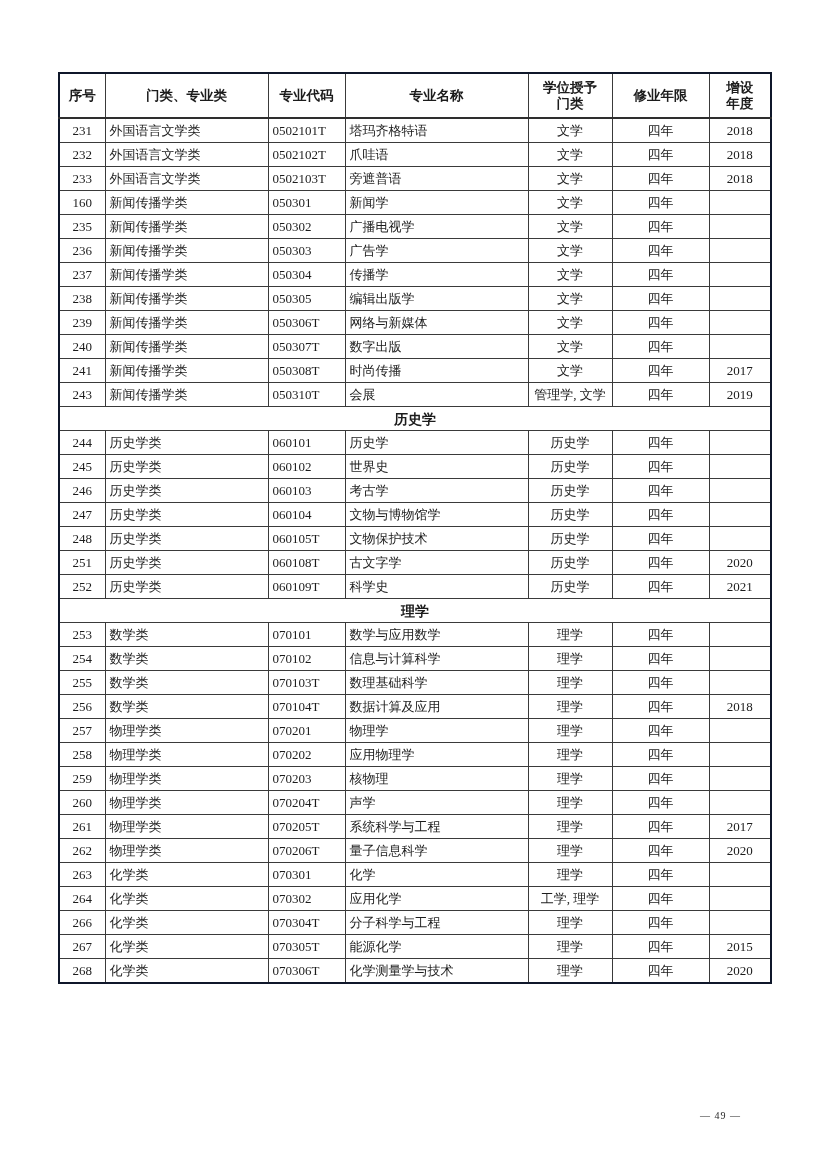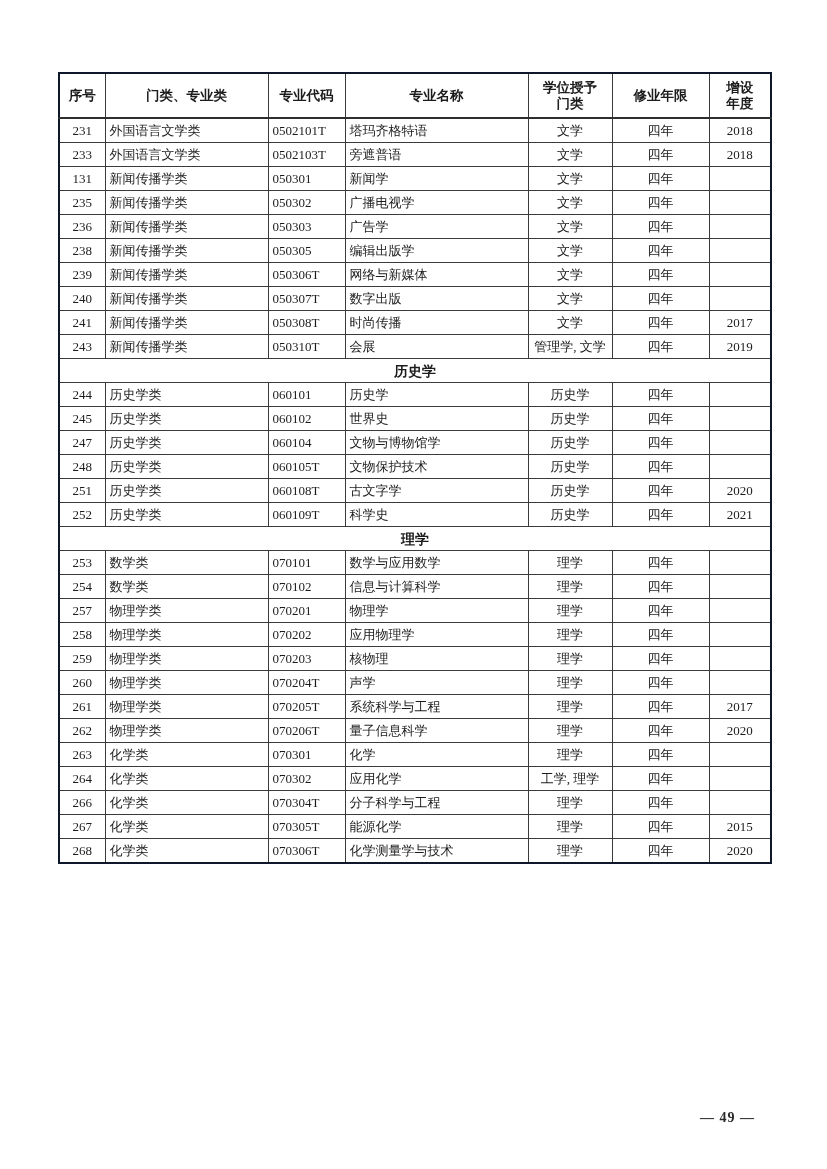--- a/index.html
+++ b/index.html
@@ -44,25 +44,24 @@
   tr.section-row td {
     height: 32px;
     text-align: center;
     font-family: "Liberation Sans", "DejaVu Sans", sans-serif;
     font-weight: bold;
     font-size: 14px;
   }
   .footer {
     position: absolute;
     left: 700px; top: 1110px;
-    font-size: 14px;
+    font-size: 10px;
     color: #2a2a2a;
     letter-spacing: 1px;
     white-space: nowrap;
-    font-weight: bold;
   }
 </style>
 </head>
 <body>
 
 <div class="page">
 
   <table class="catalog">
     <colgroup>
       <col style="width:46px">
@@ -90,30 +89,39 @@
         <tr>
           <td class="c">231</td>
           <td class="l">外国语言文学类</td>
           <td class="l">0502101T</td>
           <td class="l">塔玛齐格特语</td>
           <td class="c">文学</td>
           <td class="c">四年</td>
           <td class="c">2018</td>
         </tr>
         <tr>
+          <td class="c">232</td>
+          <td class="l">外国语言文学类</td>
+          <td class="l">0502102T</td>
+          <td class="l">爪哇语</td>
+          <td class="c">文学</td>
+          <td class="c">四年</td>
+          <td class="c">2018</td>
+        </tr>
+        <tr>
           <td class="c">233</td>
           <td class="l">外国语言文学类</td>
           <td class="l">0502103T</td>
           <td class="l">旁遮普语</td>
           <td class="c">文学</td>
           <td class="c">四年</td>
           <td class="c">2018</td>
         </tr>
         <tr>
-          <td class="c">131</td>
+          <td class="c">160</td>
           <td class="l">新闻传播学类</td>
           <td class="l">050301</td>
           <td class="l">新闻学</td>
           <td class="c">文学</td>
           <td class="c">四年</td>
           <td class="c"></td>
         </tr>
         <tr>
           <td class="c">235</td>
           <td class="l">新闻传播学类</td>
@@ -121,20 +129,29 @@
           <td class="l">广播电视学</td>
           <td class="c">文学</td>
           <td class="c">四年</td>
           <td class="c"></td>
         </tr>
         <tr>
           <td class="c">236</td>
           <td class="l">新闻传播学类</td>
           <td class="l">050303</td>
           <td class="l">广告学</td>
+          <td class="c">文学</td>
+          <td class="c">四年</td>
+          <td class="c"></td>
+        </tr>
+        <tr>
+          <td class="c">237</td>
+          <td class="l">新闻传播学类</td>
+          <td class="l">050304</td>
+          <td class="l">传播学</td>
           <td class="c">文学</td>
           <td class="c">四年</td>
           <td class="c"></td>
         </tr>
         <tr>
           <td class="c">238</td>
           <td class="l">新闻传播学类</td>
           <td class="l">050305</td>
           <td class="l">编辑出版学</td>
           <td class="c">文学</td>
@@ -187,20 +204,29 @@
           <td class="l">历史学</td>
           <td class="c">历史学</td>
           <td class="c">四年</td>
           <td class="c"></td>
         </tr>
         <tr>
           <td class="c">245</td>
           <td class="l">历史学类</td>
           <td class="l">060102</td>
           <td class="l">世界史</td>
+          <td class="c">历史学</td>
+          <td class="c">四年</td>
+          <td class="c"></td>
+        </tr>
+        <tr>
+          <td class="c">246</td>
+          <td class="l">历史学类</td>
+          <td class="l">060103</td>
+          <td class="l">考古学</td>
           <td class="c">历史学</td>
           <td class="c">四年</td>
           <td class="c"></td>
         </tr>
         <tr>
           <td class="c">247</td>
           <td class="l">历史学类</td>
           <td class="l">060104</td>
           <td class="l">文物与博物馆学</td>
           <td class="c">历史学</td>
@@ -247,20 +273,38 @@
           <td class="c"></td>
         </tr>
         <tr>
           <td class="c">254</td>
           <td class="l">数学类</td>
           <td class="l">070102</td>
           <td class="l">信息与计算科学</td>
           <td class="c">理学</td>
           <td class="c">四年</td>
           <td class="c"></td>
+        </tr>
+        <tr>
+          <td class="c">255</td>
+          <td class="l">数学类</td>
+          <td class="l">070103T</td>
+          <td class="l">数理基础科学</td>
+          <td class="c">理学</td>
+          <td class="c">四年</td>
+          <td class="c"></td>
+        </tr>
+        <tr>
+          <td class="c">256</td>
+          <td class="l">数学类</td>
+          <td class="l">070104T</td>
+          <td class="l">数据计算及应用</td>
+          <td class="c">理学</td>
+          <td class="c">四年</td>
+          <td class="c">2018</td>
         </tr>
         <tr>
           <td class="c">257</td>
           <td class="l">物理学类</td>
           <td class="l">070201</td>
           <td class="l">物理学</td>
           <td class="c">理学</td>
           <td class="c">四年</td>
           <td class="c"></td>
         </tr>

